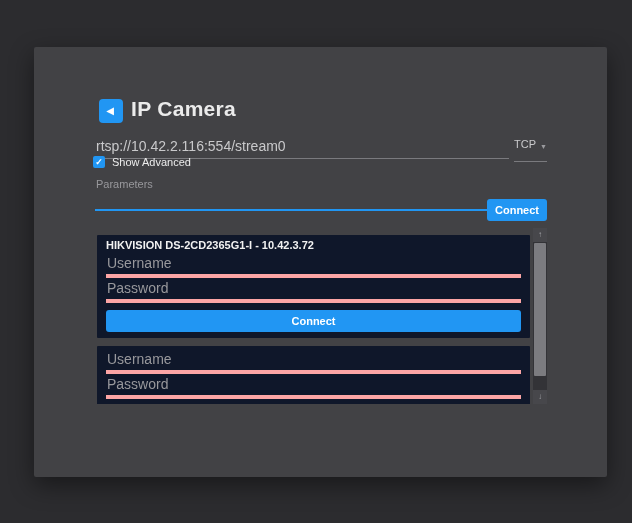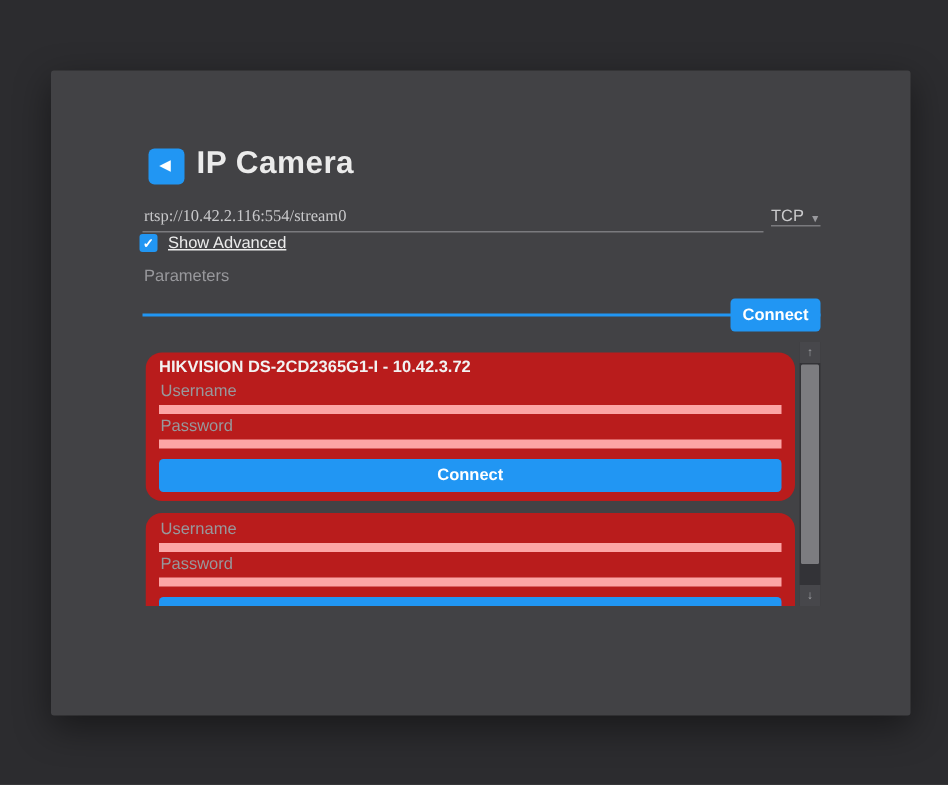--- a/index.html
+++ b/index.html
@@ -29,41 +29,41 @@
   .back-btn span { transform: translateX(-1px); }
   .page-title {
     position: absolute; left: 97px; top: 50px;
     font-size: 21px; font-weight: 700; color: #ebebeb; letter-spacing: 0.3px;
   }
   
   .url-input {
     position: absolute; left: 61px; top: 89px; width: 414px;
     background: transparent; border: none; outline: none;
     border-bottom: 1px solid #7a7a7e;
-    color: #c9c9cb; font-size: 11px; padding: 2px 1px 4px;
-    font-family: Liberation Serif, serif;
+    color: #c9c9cb; font-size: 14px; padding: 2px 1px 4px;
+    font-family: Liberation Sans, sans-serif;
   }
   .tcp-select {
     position: absolute; left: 480px; top: 89px; width: 33px;
     border-bottom: 1px solid #7a7a7e;
-    padding: 2px 0 0; cursor: pointer;
+    padding: 2px 0 11px; cursor: pointer;
     display: flex; align-items: flex-end; gap: 4px;
   }
   .tcp-select .val { color: #c9c9cb; font-size: 11px; }
   .tcp-select .arrow { color: #9a9a9e; font-size: 7px; padding-top: 1px; }
   
   .checkbox-row {
     position: absolute; left: 59px; top: 109px;
     display: flex; align-items: center; gap: 7px; cursor: pointer;
   }
   .checkbox {
     width: 12px; height: 12px; background: #2196f3; border-radius: 2px;
     color: #fff; font-size: 9px; line-height: 12px; text-align: center; font-weight: 700;
   }
-  .checkbox-label { color: #ececec; font-size: 11px; text-decoration: underline; }
+  .checkbox-label { color: #ececec; font-size: 11px; }
   
   .params-input {
     position: absolute; left: 61px; top: 130px; width: 452px;
     background: transparent; border: none; outline: none;
     border-bottom: 2px solid #2196f3;
     color: #c9c9cb; font-size: 11px; padding: 1px 1px 19px;
     font-family: "Liberation Sans", sans-serif;
   }
   .params-input::placeholder, .field-input::placeholder { color: #98989c; opacity: 1; }
   .url-input::placeholder { color: #98989c; opacity: 1; }
@@ -73,34 +73,34 @@
     background: #2196f3; border: none; border-radius: 3px;
     color: #fff; font-size: 11px; font-weight: 700; cursor: pointer;
     font-family: "Liberation Sans", sans-serif;
   }
   
   .device-list {
     position: absolute; left: 63px; top: 186px;
     width: 433px; height: 171px; overflow: hidden;
   }
   .device {
-    background: #b91c1c; border-radius: 11px;
+    background: #0f172a; border-radius: 1px;
     padding: 3px 9px 6px; margin-bottom: 8px;
   }
   .device:first-child { margin-top: 2px; }
   .device-name {
     color: #f2f2f2; font-size: 11px; font-weight: 700;
     height: 14px; line-height: 14px; margin-bottom: 1px;
     white-space: nowrap; overflow: hidden;
   }
   .field-input {
     display: block; width: 100%;
     background: transparent; border: none; outline: none;
-    border-bottom: 6px solid #fca5a5;
-    color: #d6d6d8; font-size: 11px; padding: 2px 1px 3px;
+    border-bottom: 4px solid #fca5a5;
+    color: #d6d6d8; font-size: 14px; padding: 2px 1px 3px;
     font-family: "Liberation Sans", sans-serif;
   }
   .device-connect {
     display: block; width: 100%; height: 22px; margin-top: 7px;
     background: #2196f3; border: none; border-radius: 3px;
     color: #fff; font-size: 11px; font-weight: 700; cursor: pointer;
     font-family: "Liberation Sans", sans-serif;
   }
   
   .scrollbar {

